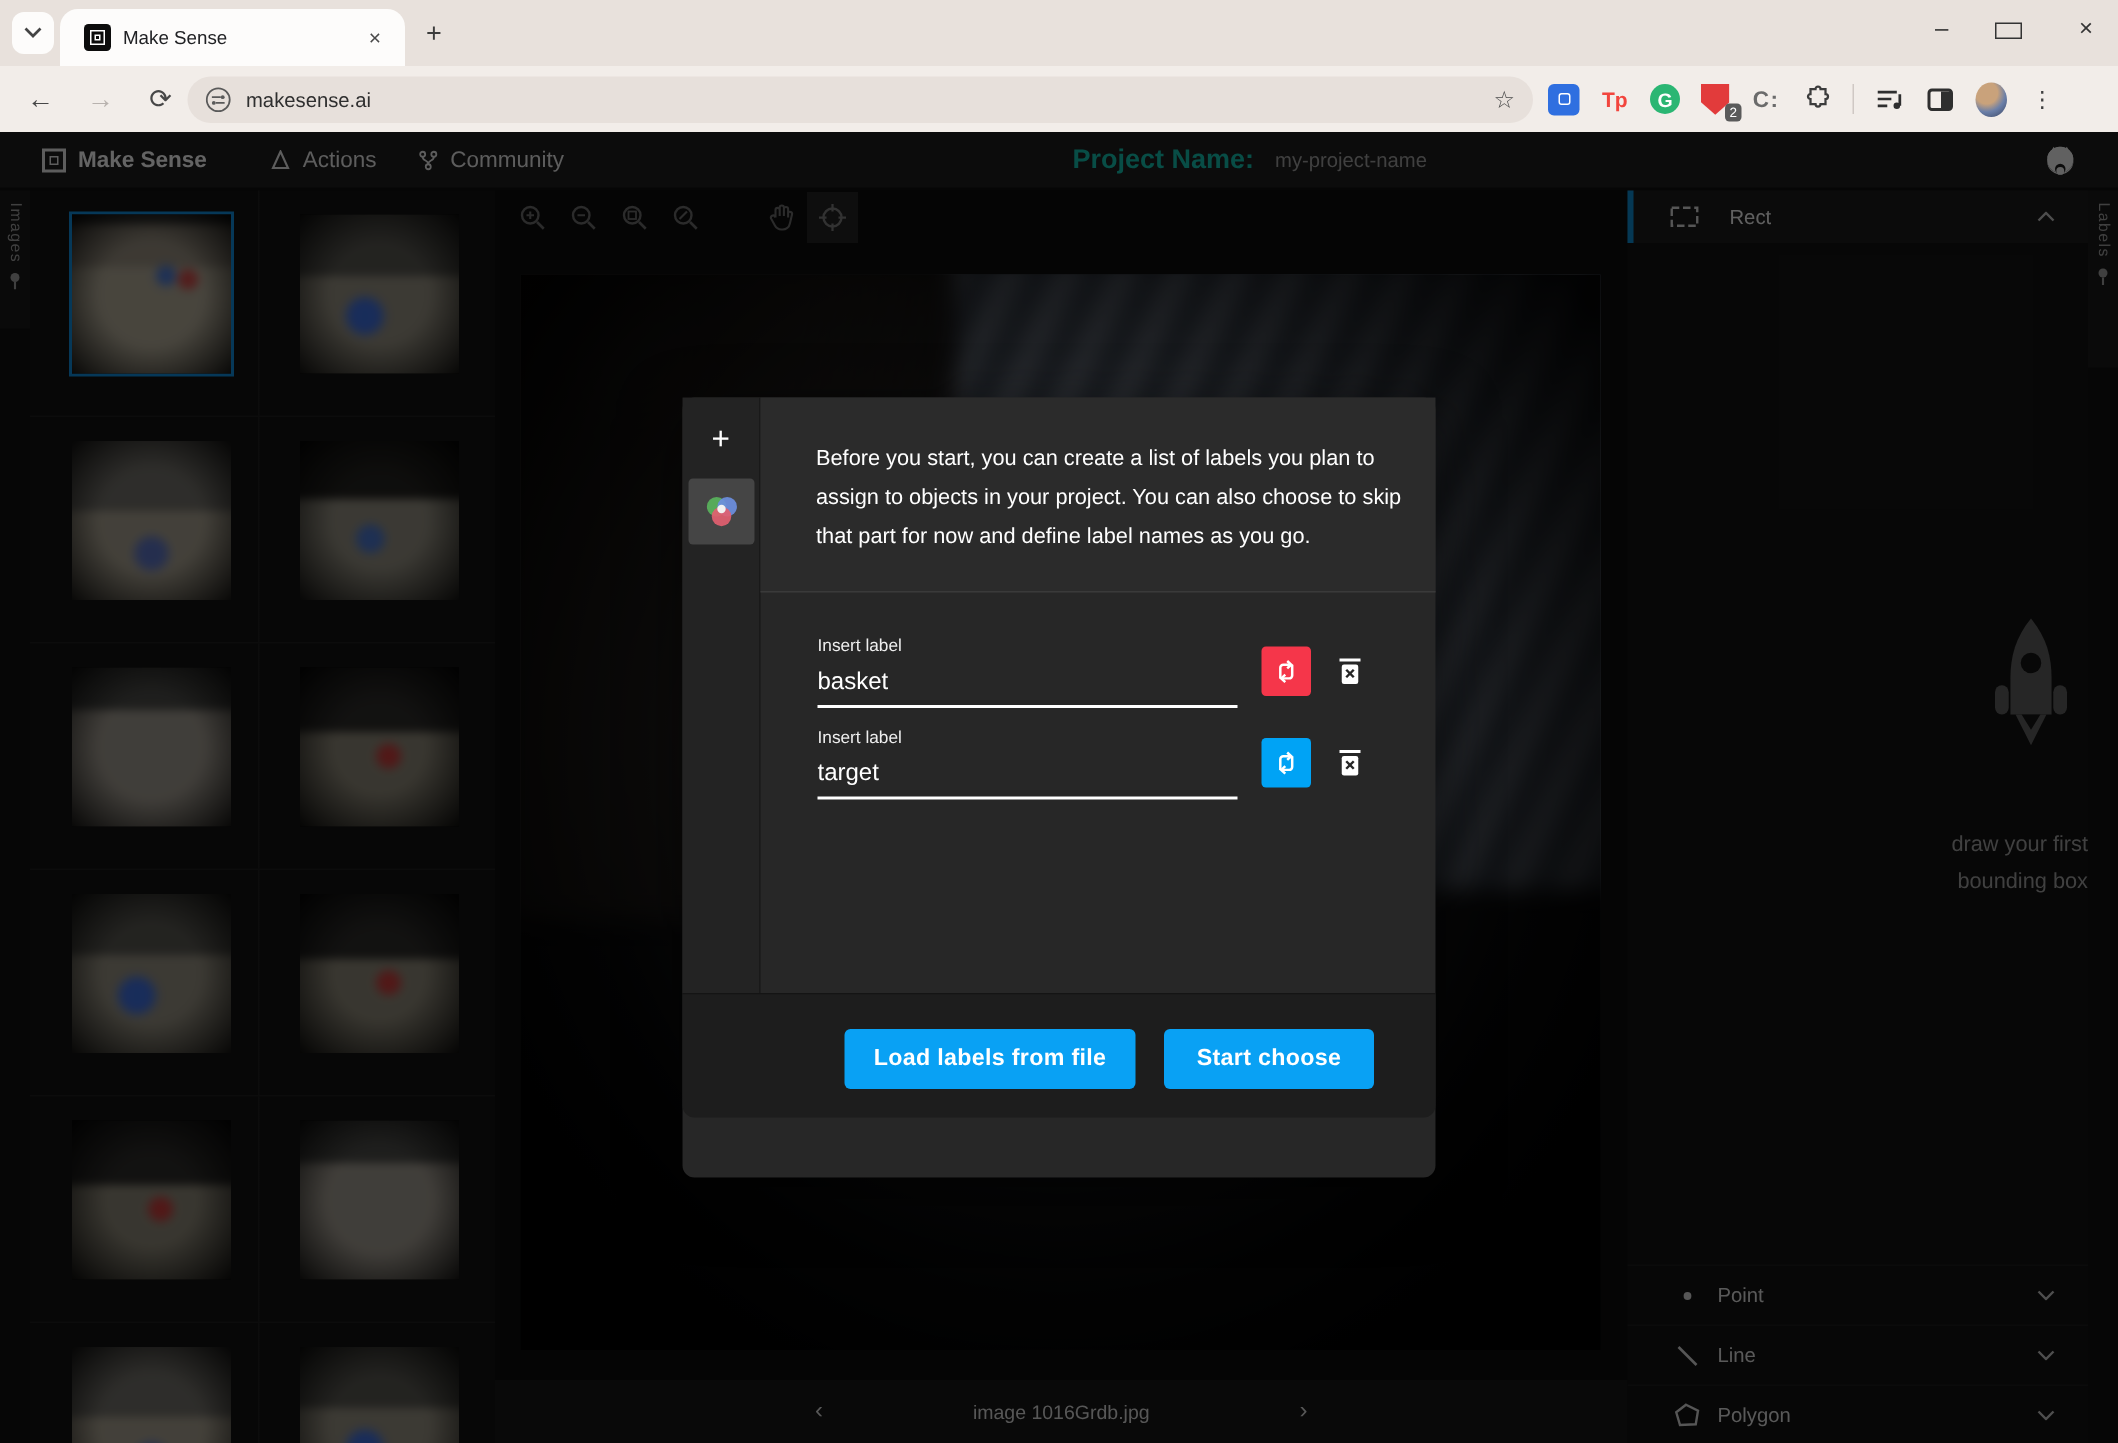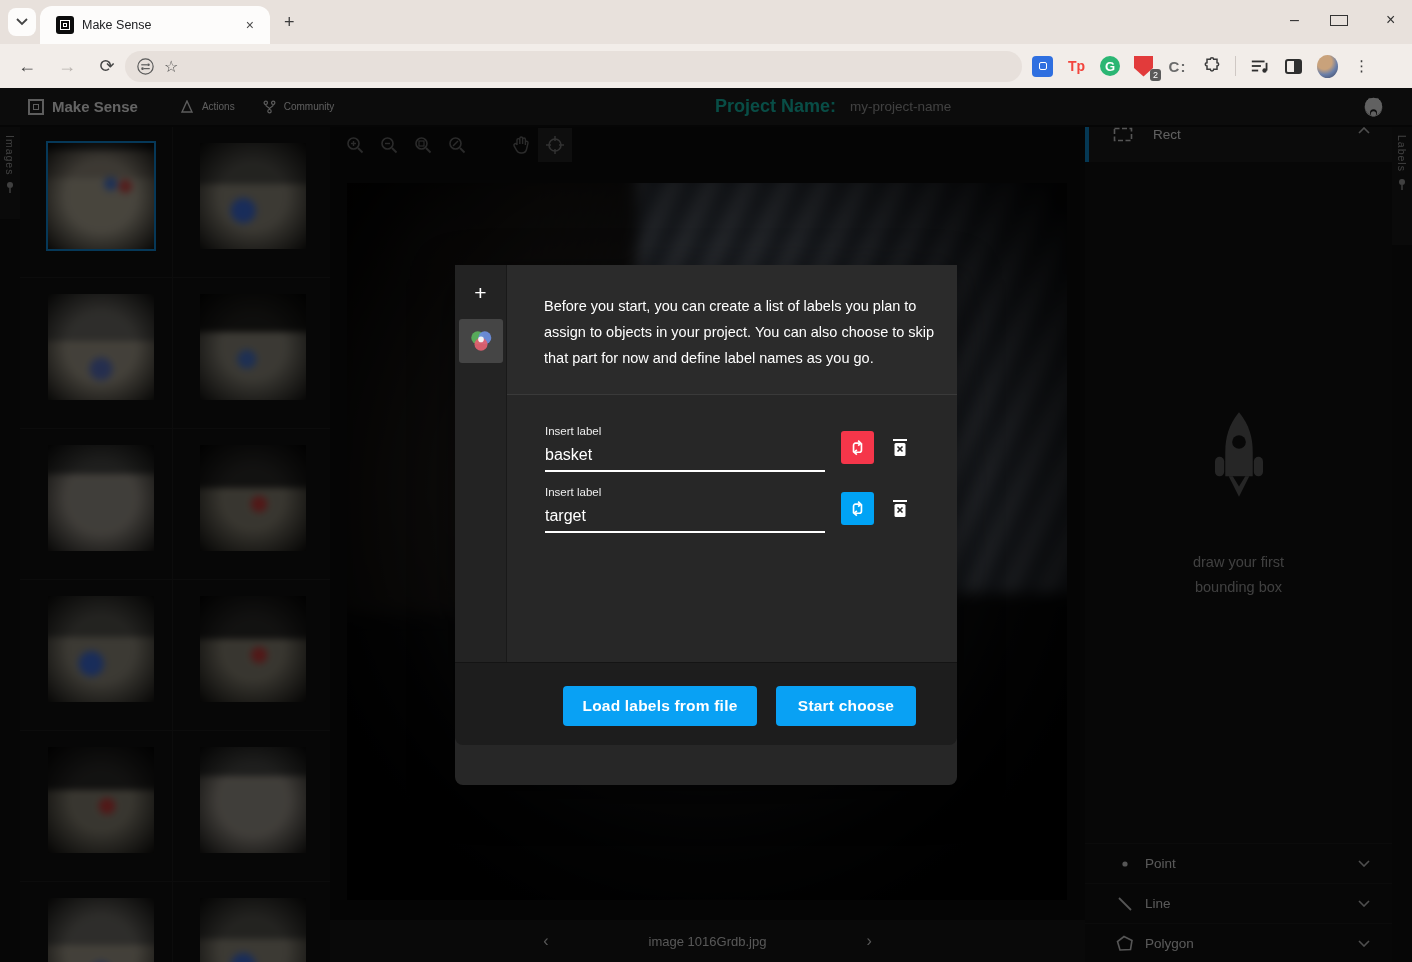--- a/index.html
+++ b/index.html
@@ -44,21 +44,21 @@
   .avatar { width:23px; height:23px; border-radius:50%; background:radial-gradient(circle at 35% 30%, #c9a27b 0 35%, #6b7fa8 60%, #37415e 100%); }
   .kebab { color:#3f3f3f; font-size:15px; letter-spacing:0; }
 
   
   .page { position:relative; width:1412px; height:874px; background:#0f0f0f; overflow:hidden; }
   .navbar { position:absolute; left:0; top:0; width:1412px; height:37px; background:#1e1e1e; display:flex; align-items:center; color:#eee; }
   .brand { display:flex; align-items:center; gap:8px; margin-left:28px; }
   .logo { width:16px; height:16px; border:2px solid #ddd; display:flex; align-items:center; justify-content:center; }
   .logo i { display:block; width:6px; height:6px; border:1px solid #ddd; }
   .brand b { font-size:15px; }
-  .navmenu { display:flex; align-items:center; gap:10px; margin-left:42px; font-size:10px; color:#ddd; }
+  .navmenu { display:flex; align-items:center; gap:10px; margin-left:42px; font-size:15px; color:#ddd; }
   .navitem { display:flex; align-items:center; gap:8px; margin-right:18px; }
   .proj { position:absolute; left:715px; display:flex; align-items:center; }
   .proj b { font-size:18px; color:#14b8a6; }
   .proj-input { margin-left:14px; font-size:13.5px; color:#9a9a9a; width:150px; position:relative; }
   .proj-caret { position:absolute; left:268px; top:32px; width:18px; height:2px; background:#0aa0f0; }
   .gh { position:absolute; right:28px; top:8px; }
 
   .vtab { position:absolute; width:20px; background:#1a1a1a; color:#9a9a9a; font-size:10.5px; display:flex; flex-direction:column; align-items:center; padding:8px 0; gap:6px; }
   .vtab .vt { writing-mode:vertical-rl; letter-spacing:1px; }
   .vtab-left { left:0; top:39px; height:92px; }
@@ -114,25 +114,25 @@
     background:repeating-linear-gradient(115deg, #8b94a3 0 16px, #4d5766 16px 34px); opacity:.75; }
   .photo .wood { position:absolute; left:-10px; top:-10px; width:300px; height:440px; filter:blur(8px);
     background:linear-gradient(100deg,#2a2521 0 55%, #17141299 100%); opacity:.85; }
   .photo .vig { position:absolute; inset:0; background:radial-gradient(ellipse at 50% 45%, transparent 35%, rgba(0,0,0,.92) 88%); }
   .imgnav { position:absolute; left:0; top:793px; width:755px; height:42px; background:#161616; display:flex; align-items:center; justify-content:center; color:#cfcfcf; }
   .imgnav .fname { font-size:13px; margin:0 100px; }
   .chev { color:#cfcfcf; }
 
   
   .sidebar-right { position:absolute; left:1085px; top:39px; width:307px; height:835px; background:#121212; }
-  .rp-header { position:absolute; left:0; top:0; width:307px; height:35px; background:#1c1c1c; display:flex; color:#e5e5e5; font-size:13.5px; }
+  .rp-header { position:absolute; left:0; top:0; width:307px; height:35px; background:#1c1c1c; display:flex; align-items:center; color:#e5e5e5; font-size:13.5px; }
   .rp-accent { width:4px; height:35px; background:#0c86c9; margin-right:24px; }
   .rp-header .lbl { margin-left:20px; flex:1; }
   .rp-caret { margin-right:22px; }
-  .rp-empty { position:absolute; left:0; top:283px; width:307px; text-align:center; color:#8a8a8a; }
+  .rp-empty { position:absolute; left:0; top:283px; width:307px; text-align:right; color:#8a8a8a; }
   .rp-empty .txt { margin-top:40px; font-size:14.5px; line-height:25px; color:#9a9a9a; }
   .rp-row { position:absolute; left:0; width:307px; height:40px; display:flex; align-items:center; color:#d5d5d5; font-size:13.5px; border-top:1px solid #1b1b1b; }
   .rp-row .ric { width:20px; margin-left:30px; display:flex; justify-content:center; }
   .rp-row .lbl { margin-left:10px; flex:1; }
 
   
   .overlay { position:absolute; inset:0; background:rgba(0,0,0,.58); }
   .modal { position:absolute; left:455px; top:177px; width:502px; height:520px; background:#272727; border-radius:8px; box-shadow:0 12px 40px rgba(0,0,0,.55); color:#fff; }
   .m-header { height:40px; background:#191919; border-radius:8px 8px 0 0; display:flex; align-items:center; justify-content:center; font-size:19px; font-weight:bold; letter-spacing:.2px; }
   .m-body { position:relative; height:397px; display:flex; }
@@ -189,20 +189,21 @@
     <span class="navbtn disabled">→</span>
     <span class="navbtn">⟳</span>
     <div class="omnibox">
       <svg class="tune-icon" viewBox="0 0 20 20">
         <circle cx="10" cy="10" r="9" fill="none" stroke="#5a5a5a" stroke-width="1.4"></circle>
         <line x1="5" y1="8" x2="12" y2="8" stroke="#5a5a5a" stroke-width="1.4"></line>
           <circle cx="13.5" cy="8" r="1.5" fill="#5a5a5a"></circle>
         <line x1="8" y1="12.5" x2="15" y2="12.5" stroke="#5a5a5a" stroke-width="1.4"></line>
           <circle cx="6.5" cy="12.5" r="1.5" fill="#5a5a5a"></circle>
       </svg>
+      <span class="url">makesense.ai</span>
       <span class="star">☆</span>
     </div>
     <div class="exts">
       <div class="ext ext-shield1">
           <span class="lk"></span>
         </div>
       <div class="ext ext-tp">Tp</div>
       <div class="ext ext-g">G</div>
       <div class="ext">
         <div class="ext-shield2"></div>

